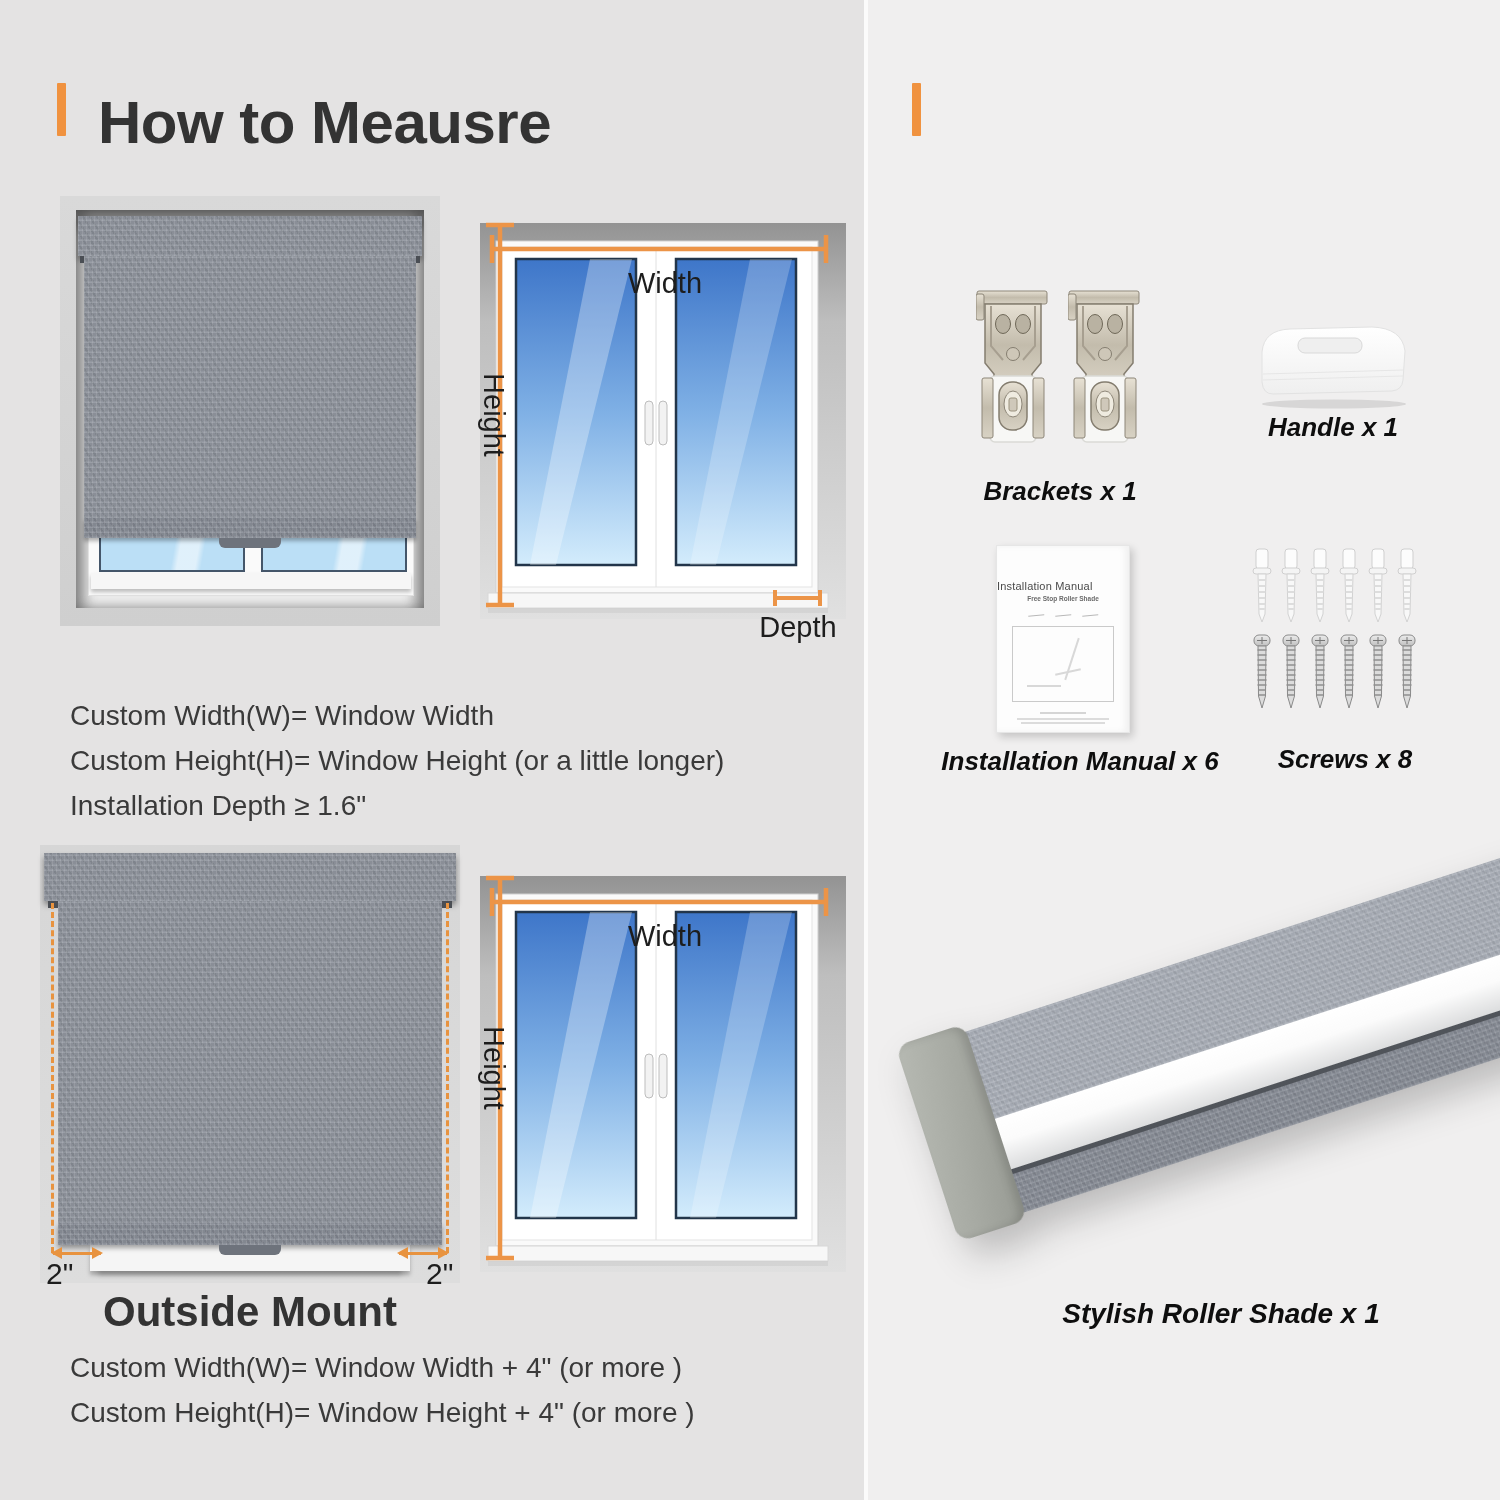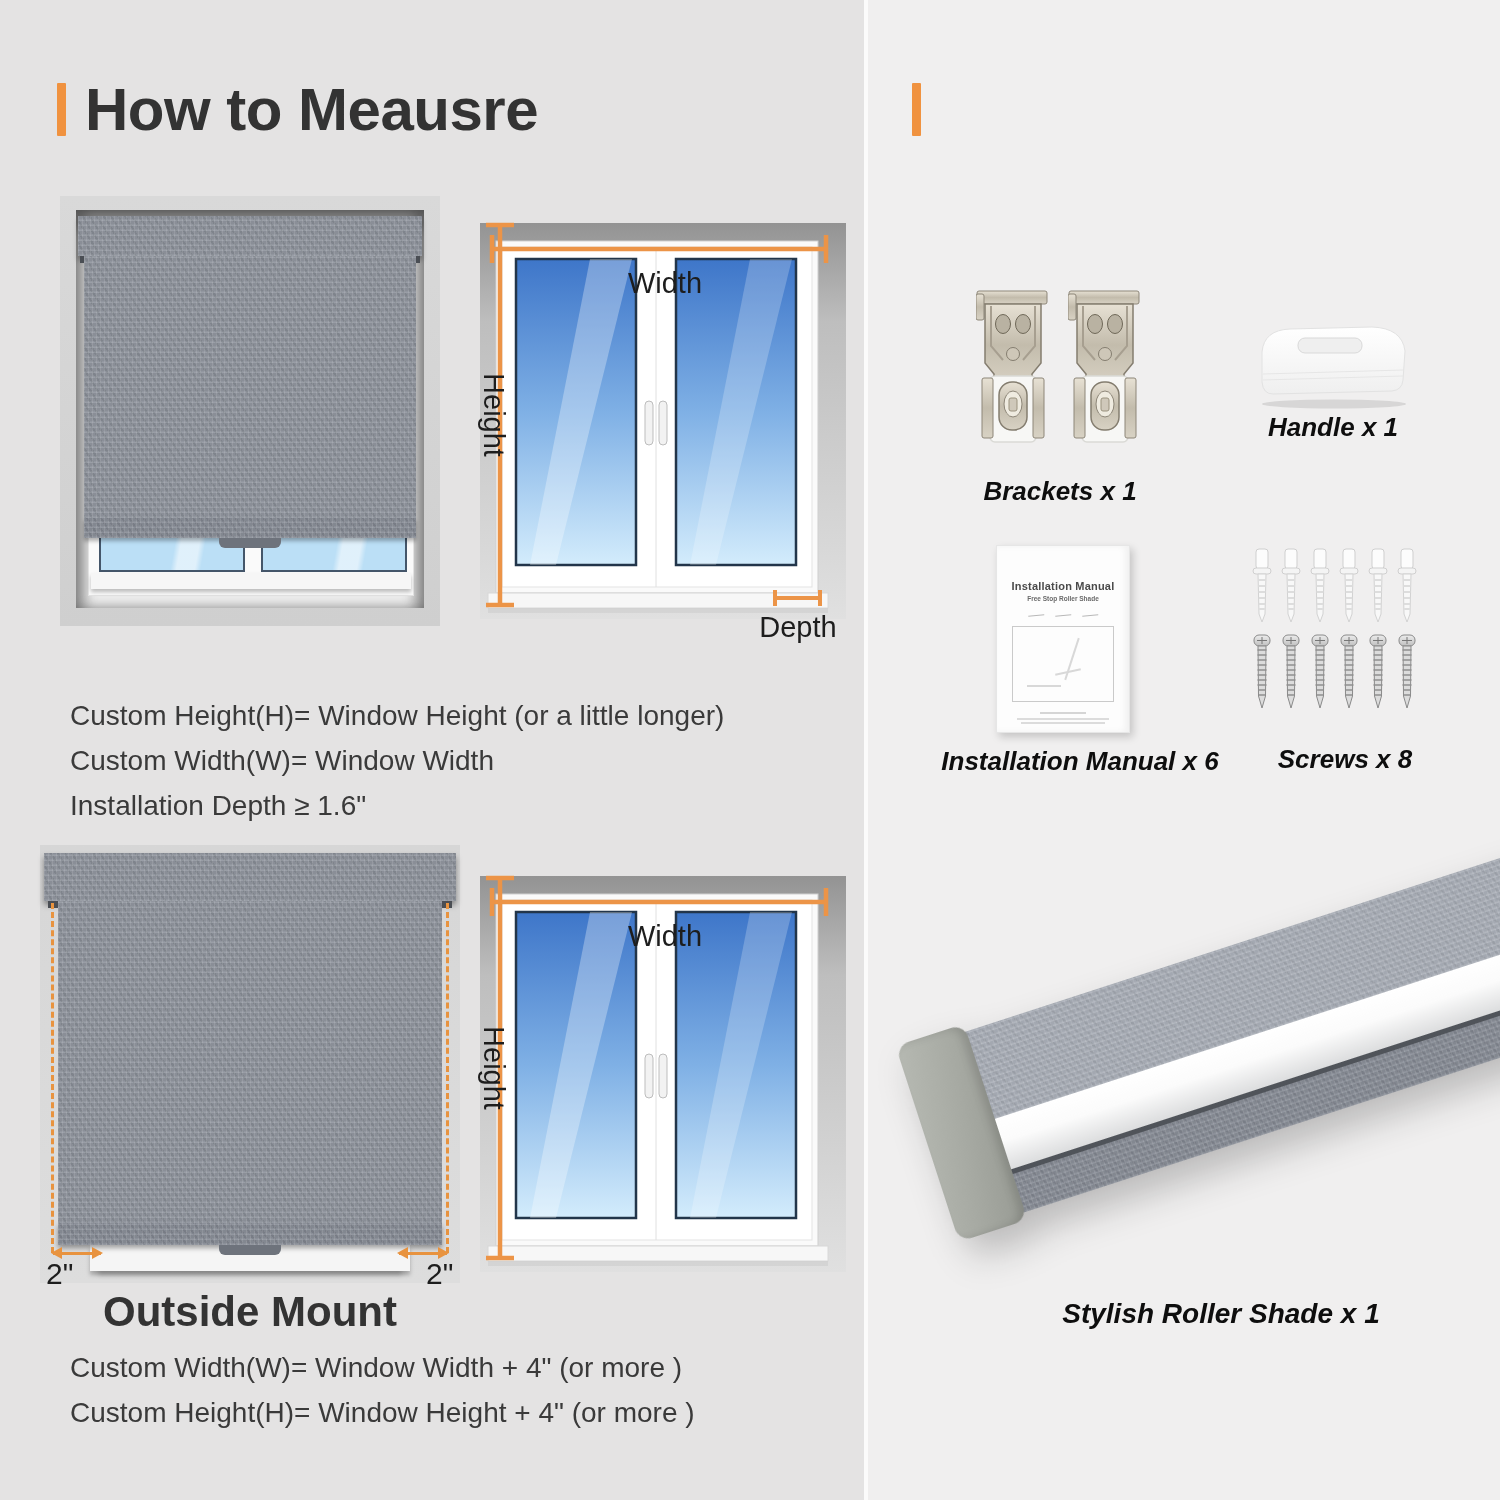--- a/index.html
+++ b/index.html
@@ -1,21 +1,21 @@
 <!DOCTYPE html>
 <html><head>
 <meta charset="utf-8">
 <style>
   html,body{margin:0;padding:0;}
   body{width:1500px;height:1500px;font-family:"Liberation Sans",sans-serif;}
   #page{position:relative;width:1500px;height:1500px;overflow:hidden;
         background:linear-gradient(90deg,#E4E3E3 0 864px,#FBFBFB 864px 868px,#F0EFEF 868px);}
   .abs{position:absolute;}
   .accent{width:9px;height:53px;background:#F0923F;border-radius:1px;}
-  h1.title{margin:3px;font-weight:700;color:#333;letter-spacing:-.5px;text-align:right;}
+  h1.title{margin:16px;font-weight:700;color:#333;letter-spacing:-.5px;text-align:right;}
   .t-left{left:82px;top:72px;font-size:60px;}
   .t-right{left:936px;top:82px;font-size:52px;}
   h2.sect{margin:0;font-weight:700;color:#333;font-size:42px;text-align:center;}
   .bodytext p{margin:0 0 13px 0;font-size:28px;color:#3A3A3A;line-height:32px;}
   .lbl{font-weight:700;font-style:italic;font-size:26px;color:#0E0E0E;text-align:center;}
   .dimtxt{font-size:30px;color:#1D1D1D;}
 
   
   .fabric{background-color:#8D929B;
     background-image:
@@ -47,21 +47,21 @@
   .p2-bottom{position:absolute;left:18px;top:378px;width:384px;height:22px;box-shadow:0 3px 5px rgba(0,0,0,.35);}
   .dashline{position:absolute;top:58px;height:350px;width:0;border-left:3px dashed #E8933F;}
   .measure{position:absolute;top:407px;height:3px;background:#E8933F;}
   .arrL,.arrR{position:absolute;top:-5px;width:0;height:0;border-top:6px solid transparent;border-bottom:6px solid transparent;}
   .arrL{left:-2px;border-right:11px solid #E8933F;}
   .arrR{right:-2px;border-left:11px solid #E8933F;}
 
   
   .manual{left:996px;top:545px;width:132px;height:186px;background:#FDFDFD;border:1px solid #E6E6E6;
           box-shadow:3px 4px 8px rgba(0,0,0,.18), inset -4px 0 6px rgba(0,0,0,.05);}
-  .m-title{margin-top:34px;text-align:center;font-size:11px;font-weight:700;color:#4A4A4A;letter-spacing:.2px;}
+  .m-title{margin-top:34px;font-size:11px;font-weight:400;color:#4A4A4A;letter-spacing:.2px;}
   .m-sub{margin-top:3px;text-align:center;font-size:6.5px;font-weight:700;color:#6A6A6A;}
   .m-squiggles{margin:8px auto 0;width:70px;height:8px;display:flex;justify-content:space-between;}
   .m-squiggles span{width:16px;height:5px;border-bottom:1px solid #B8B8B8;transform:rotate(-6deg);}
   .m-box{margin:8px auto 0;width:100px;height:74px;border:1px solid #CACACA;position:relative;overflow:hidden;}
   .m-box i{position:absolute;background:#D8D8D8;}
   .m-foot1{margin:10px auto 0;width:46px;height:2px;background:#D5D5D5;}
   .m-foot2{margin:4px auto 0;width:92px;height:2px;background:#DCDCDC;}
   .m-foot3{margin:2px auto 0;width:84px;height:2px;background:#DCDCDC;}
 
   .cassette{left:970px;top:1040px;width:660px;height:190px;transform:rotate(-18deg);transform-origin:0 100%;
@@ -162,22 +162,22 @@
     <text transform="translate(14 210) rotate(90)" font-size="29" fill="#1D1D1D" text-anchor="middle">Height</text>
     <g stroke="#EC9447" stroke-width="4">
       <line x1="305" y1="393" x2="350" y2="393"></line>
         <line x1="305" y1="385" x2="305" y2="401"></line>
         <line x1="350" y1="385" x2="350" y2="401"></line>
     </g>
     <text x="328" y="432" font-size="29" fill="#1D1D1D" text-anchor="middle">Depth</text>
   </svg>
 
   <div class="abs bodytext" style="left:70px;top:700px">
+    <p>Custom Width(W)= Window Width</p>
     <p>Custom Height(H)= Window Height (or a little longer)</p>
-    <p>Custom Width(W)= Window Width</p>
     <p>Installation Depth ≥ 1.6"</p>
   </div>
 
   <div class="abs photo2">
     <div class="p2-window">
       <div class="pane" style="position:absolute;left:16px;top:4px;width:122px;height:32px"></div>
       <div class="pane" style="position:absolute;left:166px;top:4px;width:122px;height:32px"></div>
       <div style="position:absolute;left:-8px;bottom:0;width:320px;height:26px;background:#F5F5F5;box-shadow:0 4px 4px rgba(0,0,0,.25)"></div>
     </div>
     <div class="p2-valance fabric">

